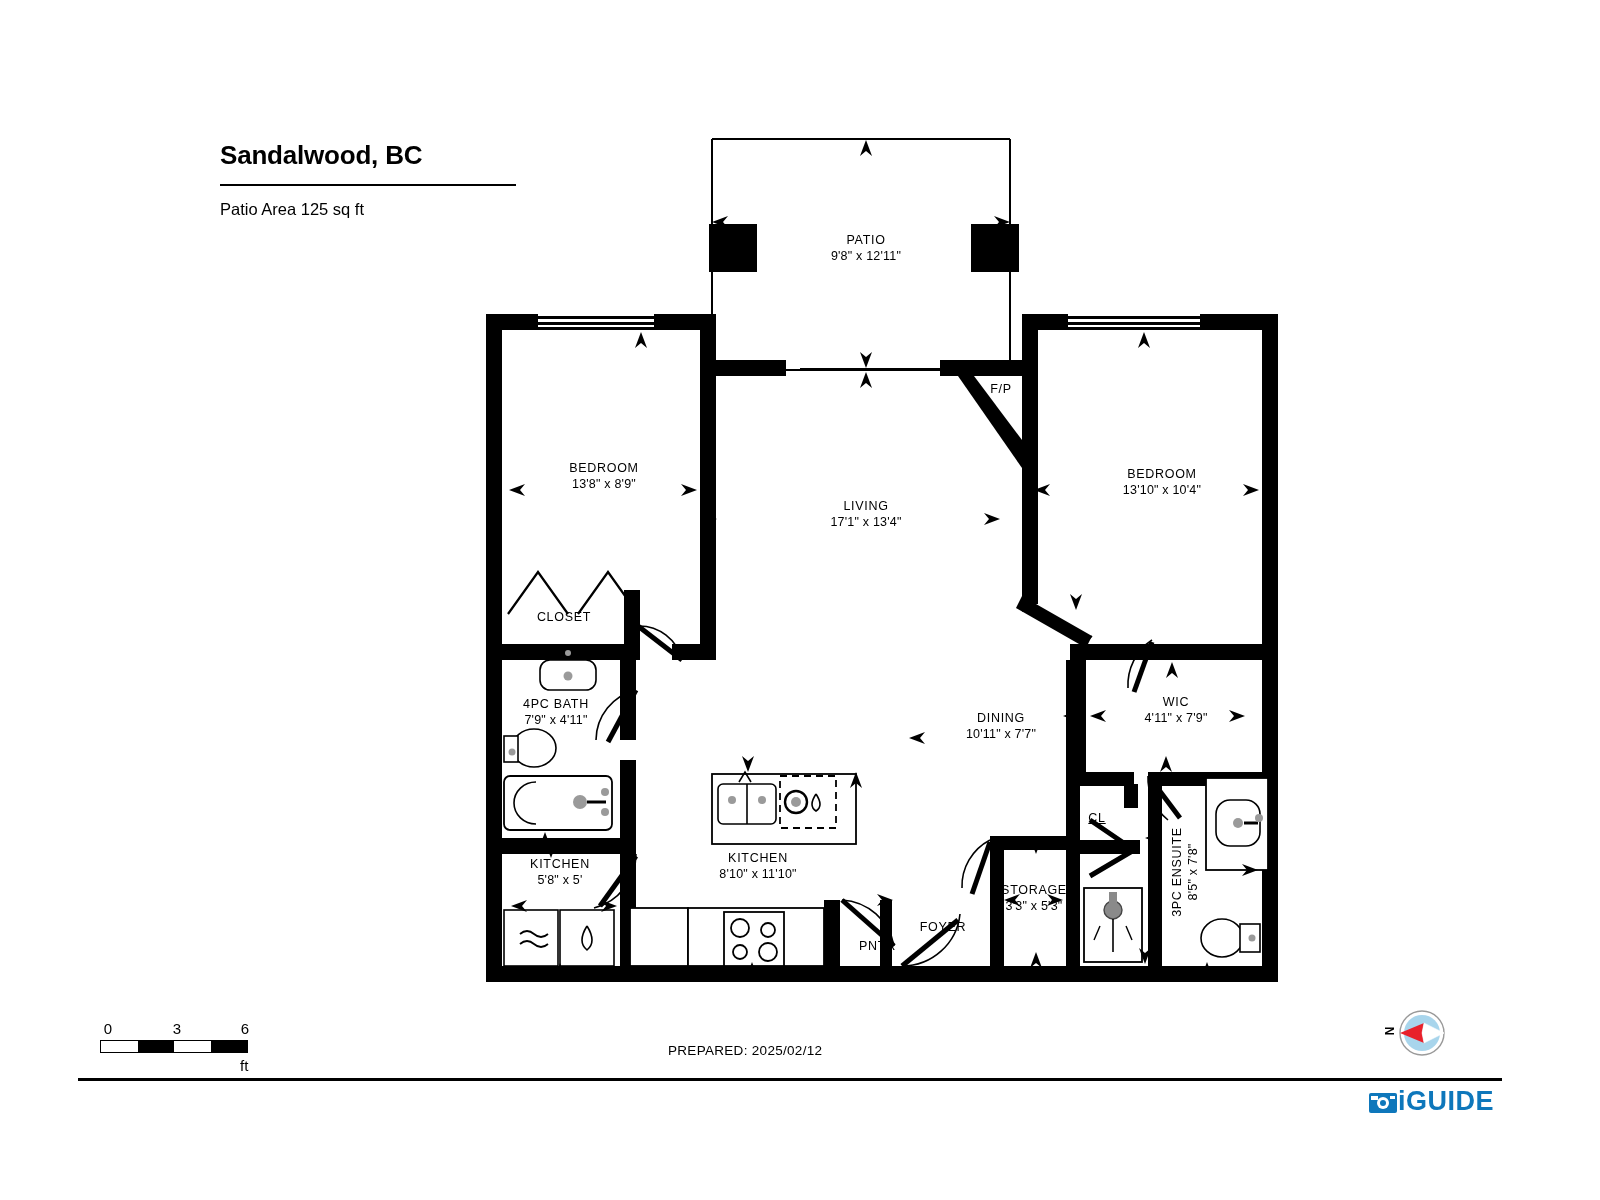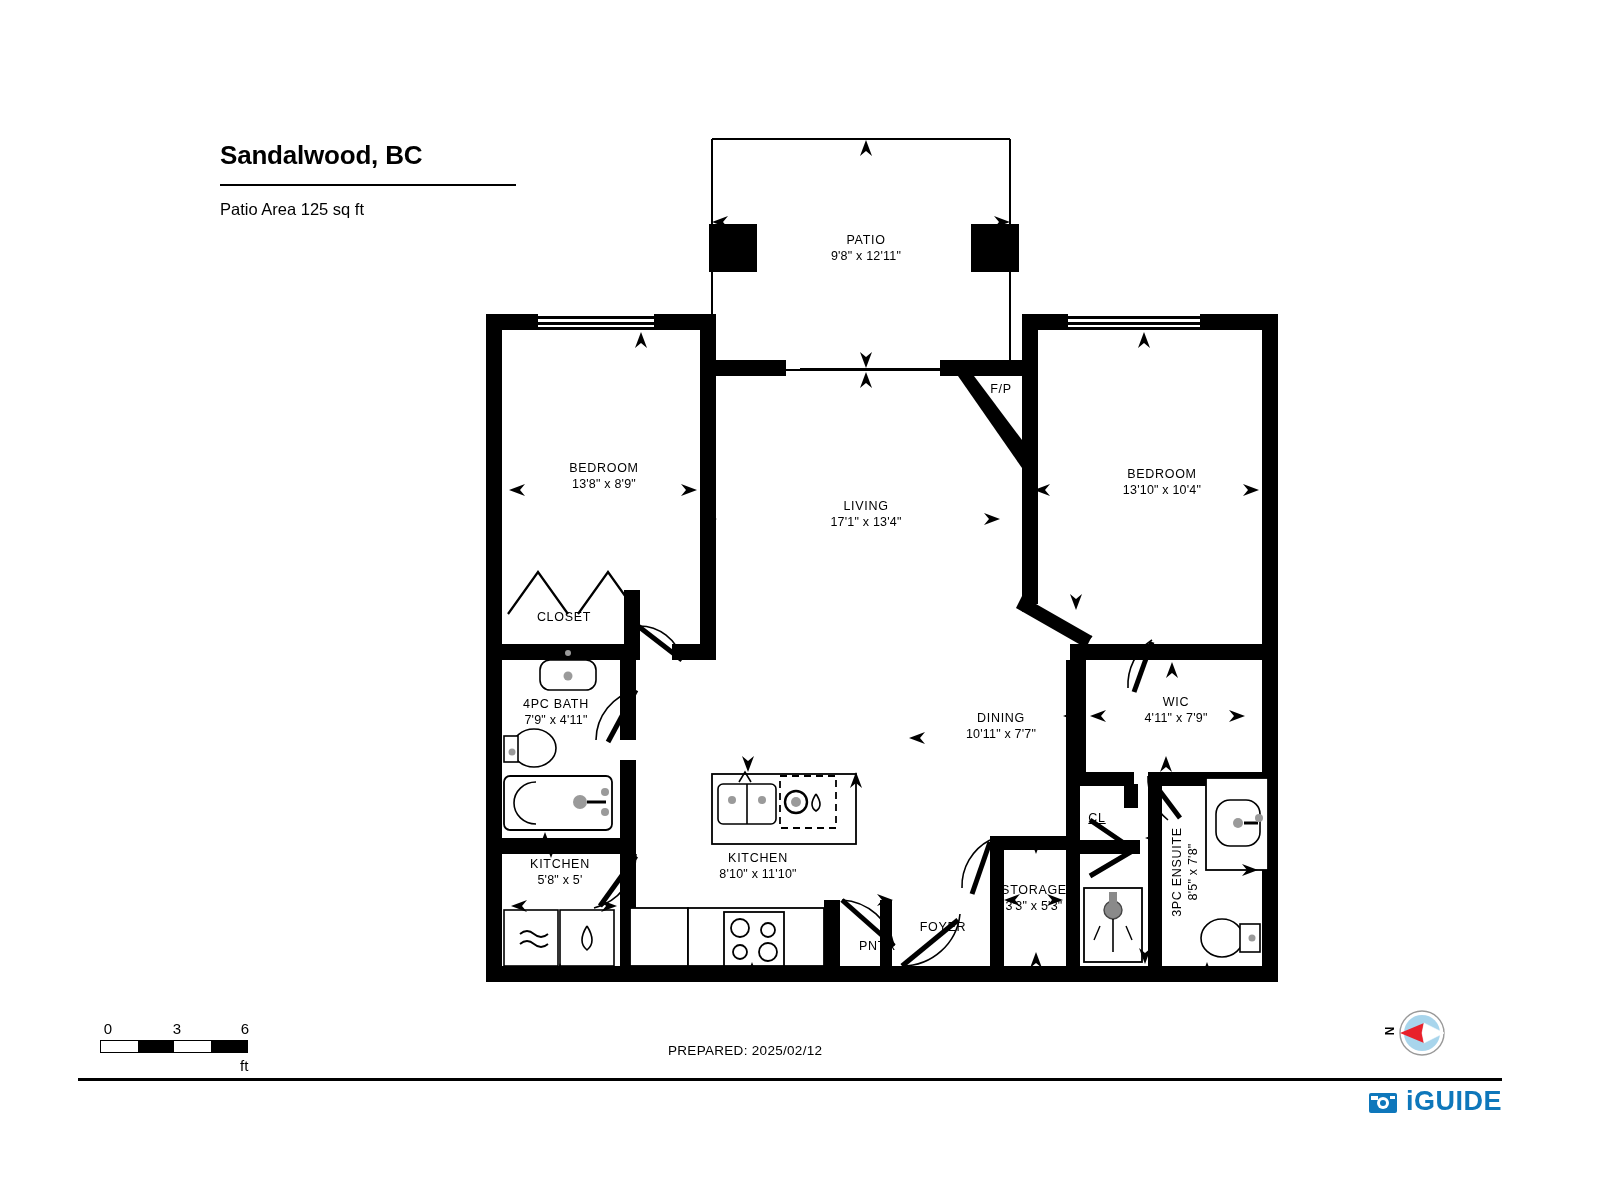--- a/index.html
+++ b/index.html
@@ -35,21 +35,21 @@
   
   .prepared{position:absolute;left:668px;top:1043px;font-size:13.5px;letter-spacing:.3px;}
   .foot-rule{position:absolute;left:78px;top:1078px;width:1424px;height:3px;background:#000;}
   .disclaimer{position:absolute;left:80px;top:1092px;font-size:13px;letter-spacing:.05px;}
 
   
   .compass{position:absolute;left:1386px;top:1008px;width:80px;height:50px;}
   .compass .n{position:absolute;left:0;top:16px;font-size:12px;font-weight:bold;transform:rotate(-90deg);}
 
   
-  .iguide{position:absolute;left:1368px;top:1088px;display:flex;align-items:center;gap:8px;}
+  .iguide{position:absolute;left:1368px;top:1088px;display:flex;align-items:center;gap:0;}
   .iguide .word{font-size:27px;font-weight:bold;letter-spacing:.5px;line-height:27px;}
 </style>
 </head>
 <body>
 
 <div id="page">
 
   <div class="title-block">
     <div class="addr2">Sandalwood, BC</div>
     <div class="rule"></div>

